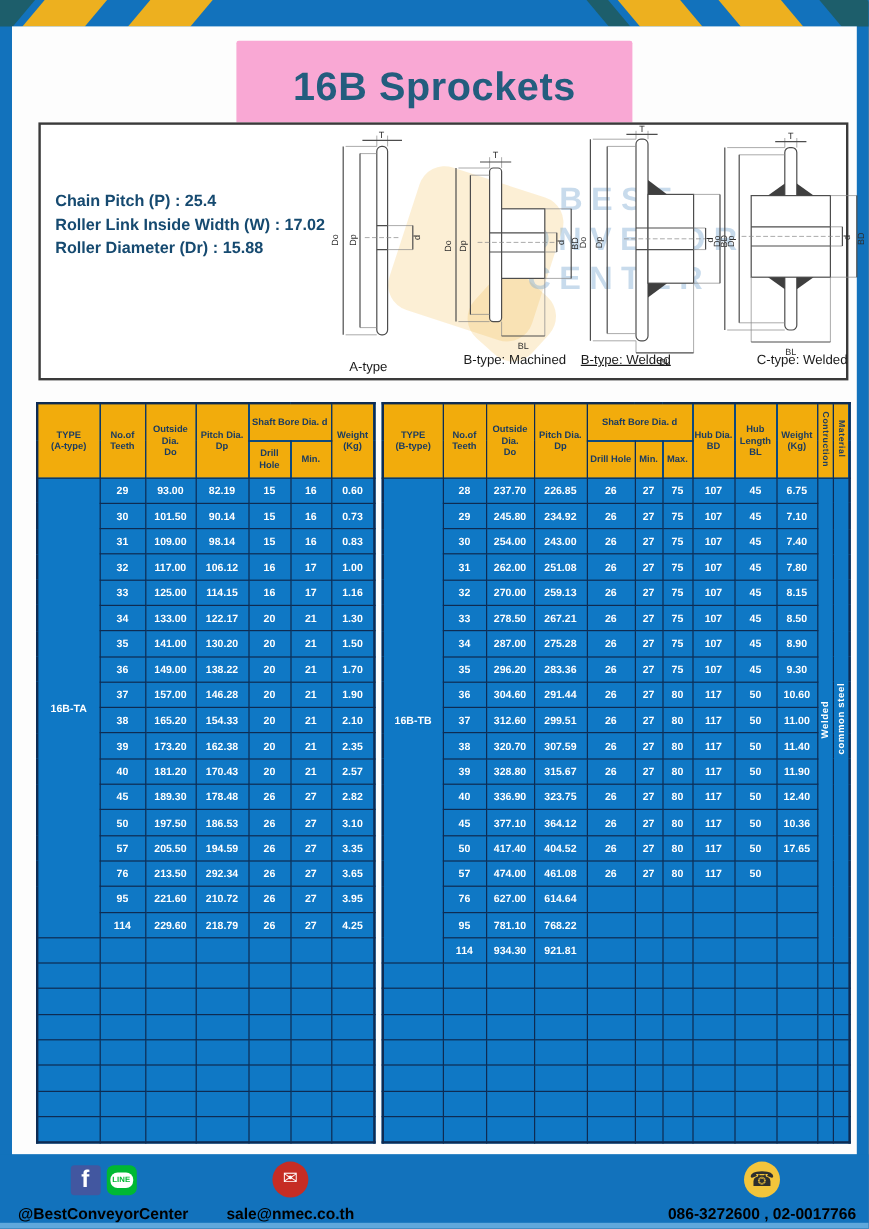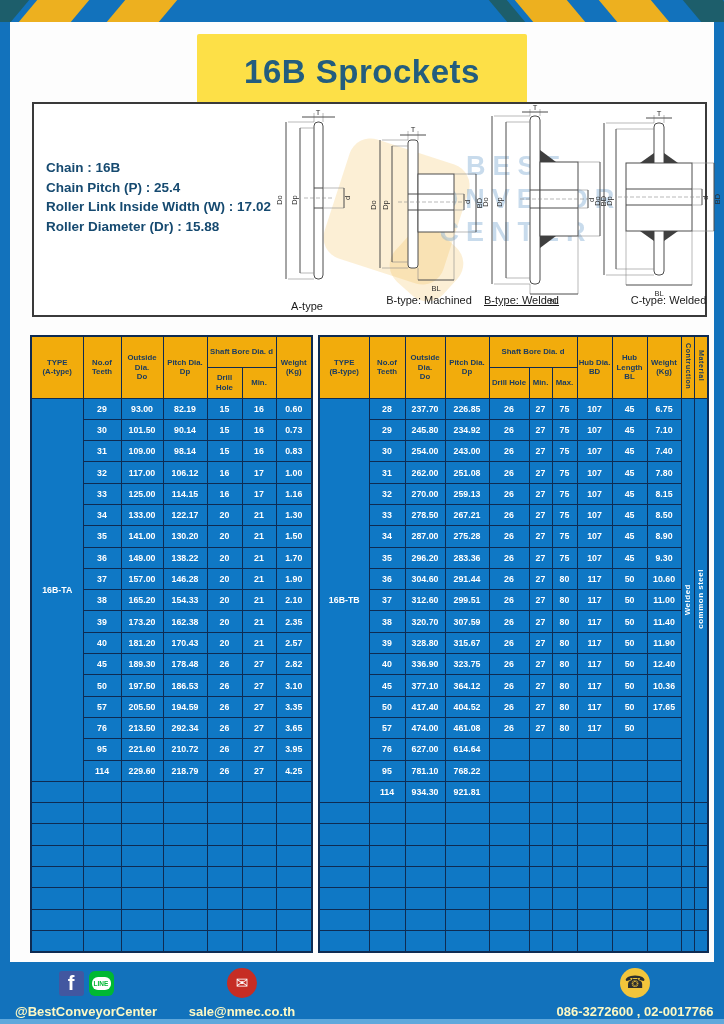--- a/index.html
+++ b/index.html
@@ -8,21 +8,21 @@
   
   .top-band{position:absolute;left:0;top:0;width:724px;height:22px;background:#1272bc;overflow:hidden;}
   .stripe{position:absolute;top:-4px;height:30px;}
   .stripe.yellow{background:#edb01f;}
   .stripe.dark{background:#1d5e6b;}
   .skL{transform:skewX(-40deg);}
   .skR{transform:skewX(40deg);}
   
   .sheet{position:absolute;left:10px;top:22px;width:704px;height:940px;background:#fdfdfd;}
   
-  .banner{position:absolute;left:197px;top:34px;width:330px;height:76px;background:#fde047;
+  .banner{position:absolute;left:197px;top:34px;width:330px;height:76px;background:#f9a8d4;
           display:flex;align-items:center;justify-content:center;border-radius:2px;}
   .banner h1{margin:0;font-size:33px;font-weight:bold;color:#235d7e;letter-spacing:0.5px;}
   
   .spec-box{position:absolute;left:32px;top:102px;width:671px;height:211px;background:#ffffff;
             border:2px solid #3a3a3a;}
   .spec-lines{position:absolute;left:12px;top:54px;color:#164a70;font-weight:bold;font-size:13.5px;line-height:19.5px;}
   .wm-blob{position:absolute;border-radius:22px;background:rgba(242,183,66,0.22);}
   .wm-text{position:absolute;left:352px;top:46px;width:260px;text-align:center;
            color:rgba(125,170,210,0.42);font-weight:bold;font-size:27px;line-height:33px;letter-spacing:7px;}
   .drawing{position:absolute;}
@@ -44,21 +44,21 @@
   .data-table tbody td{color:#ffffff;font-size:8.8px;font-weight:bold;}
   .type-cell{color:#ffffff;font-size:9px;font-weight:bold;background:#0f78c5;}
   .vspan{display:inline-block;writing-mode:vertical-rl;letter-spacing:0.5px;font-size:7.2px;}
   .vflip{display:inline-block;writing-mode:vertical-rl;transform:rotate(180deg);
          font-size:8px;letter-spacing:0.5px;color:#fff;font-weight:bold;}
   
   .footer{position:absolute;left:0;top:962px;width:724px;height:62px;background:#1272bc;}
   .footer-strip{position:absolute;left:0;top:1019px;width:724px;height:5px;background:#5fa8dc;}
   .fsec{position:absolute;top:4px;text-align:center;}
   .fsec .icons{height:34px;display:flex;align-items:center;justify-content:center;gap:5px;}
-  .fsec .flabel{color:#fef9c3;font-weight:bold;font-size:13px;margin-top:4px;white-space:nowrap;}
+  .fsec .flabel{color:#000000;font-weight:bold;font-size:13px;margin-top:4px;white-space:nowrap;}
   .icon-fb{width:25px;height:25px;background:#4257a0;border-radius:3px;color:#fff;
            font-weight:bold;font-size:20px;line-height:25px;text-align:center;}
   .icon-line{width:25px;height:25px;background:#00b833;border-radius:6px;display:flex;align-items:center;justify-content:center;}
   .icon-line .bub{width:19px;height:13px;background:#fff;border-radius:6px;color:#00b833;
                   font-size:6.5px;font-weight:bold;line-height:13px;text-align:center;}
   .icon-mail{width:30px;height:30px;background:#c62d24;border-radius:50%;color:#fff;
              font-size:15px;line-height:30px;text-align:center;}
   .icon-phone{width:30px;height:30px;background:#f3c53b;border-radius:50%;color:#2e2e2e;
               font-size:17px;line-height:30px;text-align:center;}
 </style>
@@ -86,21 +86,20 @@
   <div class="spec-box">
     <div class="wm-blob" style="left:300px;top:45px;width:125px;height:125px;transform:rotate(18deg);"></div>
     <div class="wm-blob" style="left:360px;top:128px;width:65px;height:65px;transform:rotate(42deg);"></div>
     <div class="wm-text">
       <div>BEST</div>
       <div>CONVEYOR</div>
       <div>CENTER</div>
     </div>
 
     <div class="spec-lines">
-      <div>Chain  :  16B</div>
       <div>Chain Pitch (P)  :  25.4</div>
       <div>Roller Link Inside Width (W)  :  17.02</div>
       <div>Roller Diameter (Dr)  : 15.88</div>
     </div>
 
     <div class="drawing" style="left:218px;top:4px;">
       <svg width="110" height="183" viewBox="0 0 110 183">
         <line class="ext" x1="62" y1="14" x2="62" y2="5"></line>
           <line class="ext" x1="71" y1="14" x2="71" y2="5"></line>
         <line x1="50" y1="9" x2="83" y2="9"></line>

